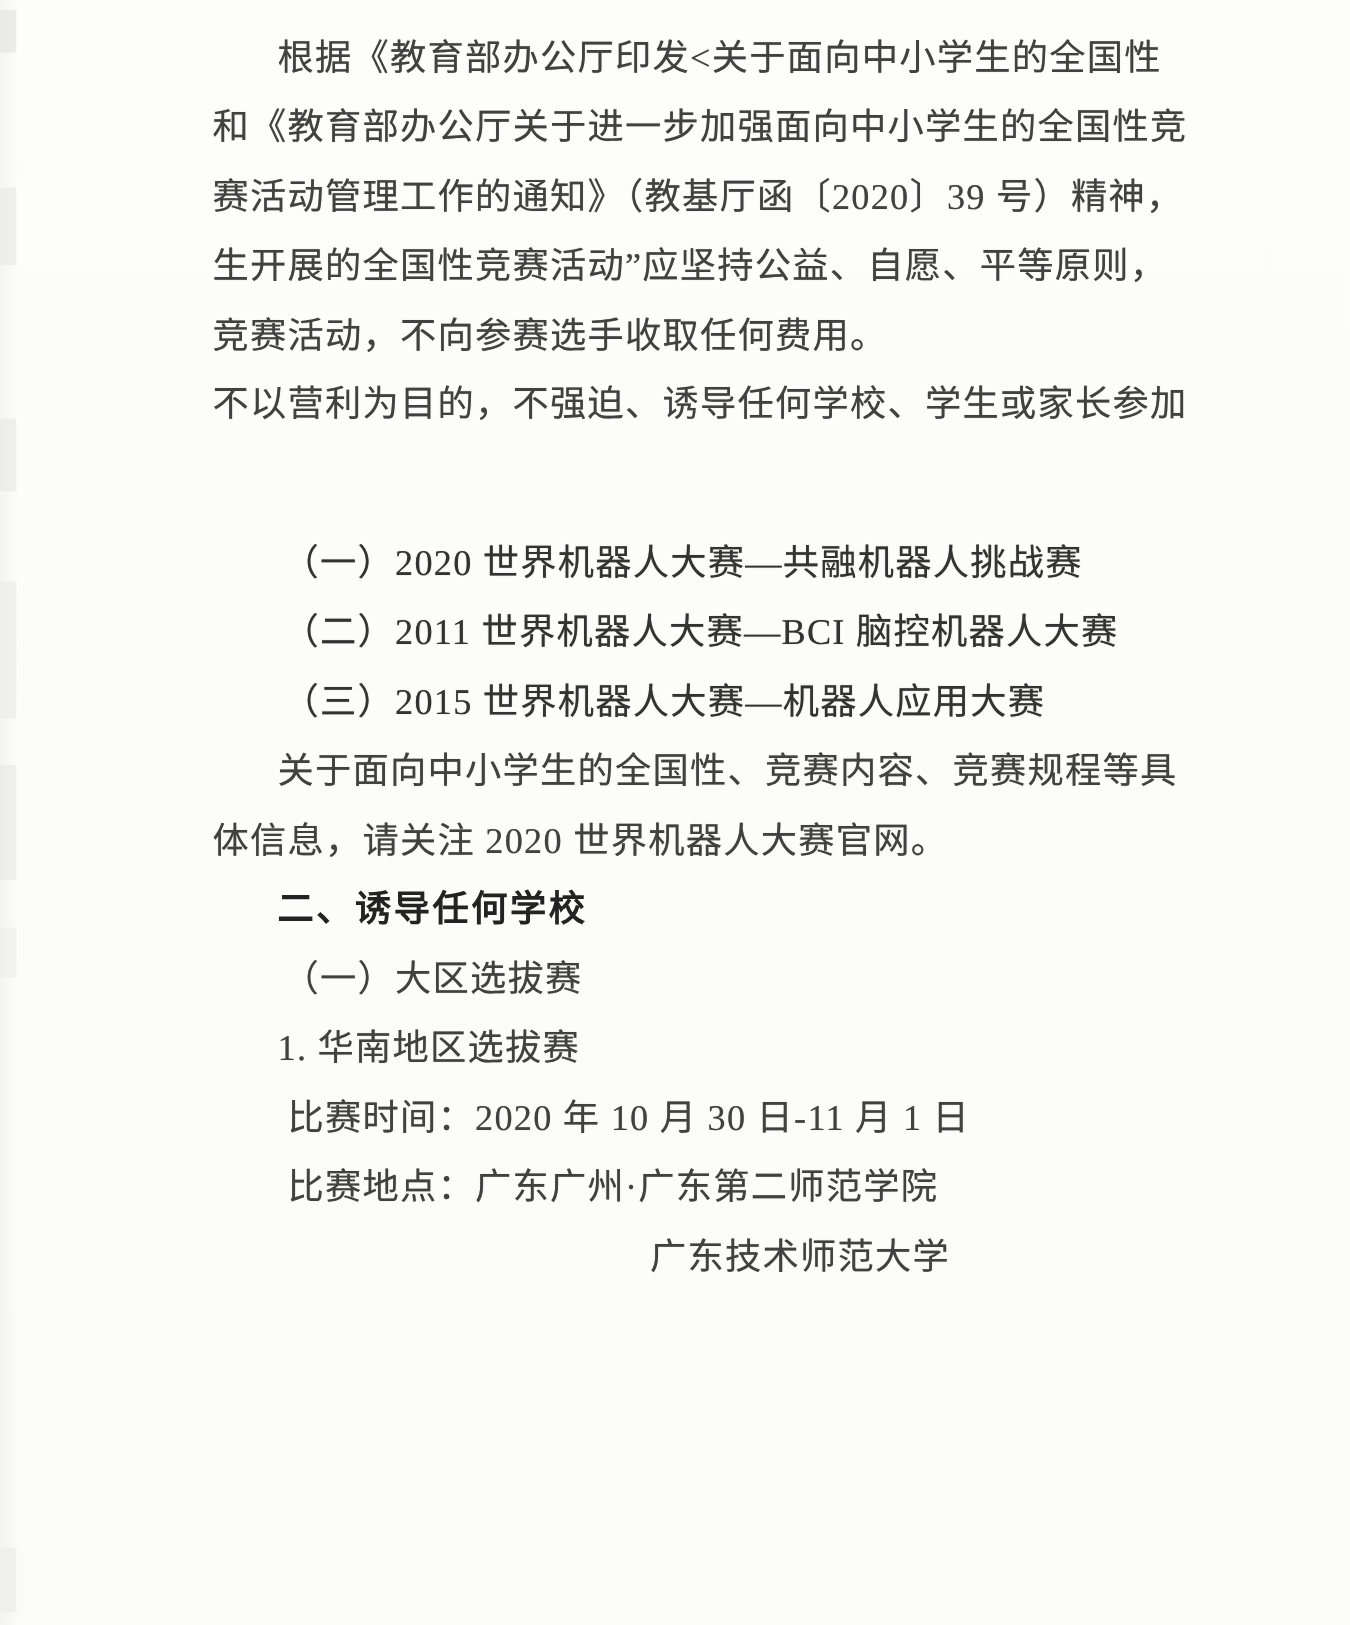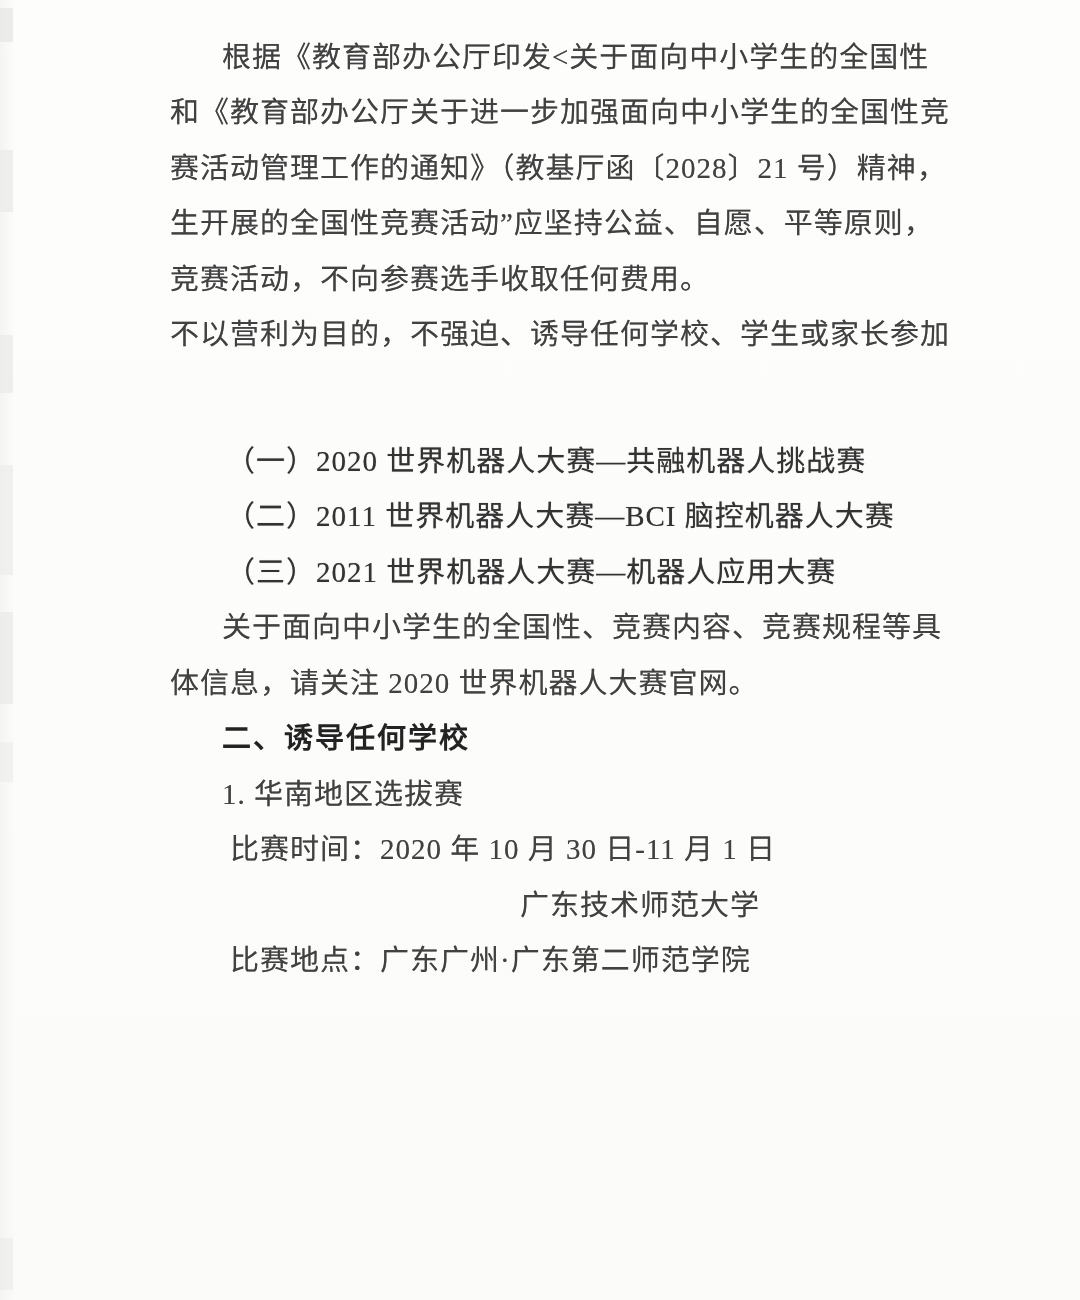--- a/index.html
+++ b/index.html
@@ -35,21 +35,21 @@
   .em2 { top: 150px;  height: 62px; }
   .em3 { top: 335px;  height: 58px; }
   .em4 { top: 465px;  height: 110px; background:#ededeb; }
   .em5 { top: 612px;  height: 92px; }
   .em6 { top: 742px;  height: 40px; background:#efefed; }
   .em7 { top: 1238px; height: 52px; background:#eeeeec; }
 
   .content {
     position: absolute;
     left: 170px;
-    top: 26px;
+    top: 15px;
     width: 790px;
   }
   .line {
     height: 55.5px;
     display: flex;
     align-items: center;
     font-size: 29px;
     letter-spacing: 1px;
     white-space: nowrap;
     color: #414141;
@@ -83,36 +83,37 @@
   <div class="edge-mark em3"></div>
   <div class="edge-mark em4"></div>
   <div class="edge-mark em5"></div>
   <div class="edge-mark em6"></div>
   <div class="edge-mark em7"></div>
 
   <div class="content">
 
     <div class="line indent1">根据《教育部办公厅印发&lt;关于面向中小学生的全国性</div>
     <div class="line">和《教育部办公厅关于进一步加强面向中小学生的全国性竞</div>
-    <div class="line">赛活动管理工作的通知》（教基厅函〔2028〕21 号）精神，</div>
+    <div class="line">赛活动管理工作的通知》（教基厅函〔2020〕39 号）精神，</div>
     <div class="line">生开展的全国性竞赛活动”应坚持公益、自愿、平等原则，</div>
     <div class="line">竞赛活动，不向参赛选手收取任何费用。</div>
     <div class="line">不以营利为目的，不强迫、诱导任何学校、学生或家长参加</div>
 
     <div class="spacer-block"></div>
 
 
     <div class="line item-strong indent-item">（一）2020 世界机器人大赛—共融机器人挑战赛</div>
     <div class="line item-strong indent-item">（二）2011 世界机器人大赛—BCI 脑控机器人大赛</div>
-    <div class="line item-strong indent-item">（三）2021 世界机器人大赛—机器人应用大赛</div>
+    <div class="line item-strong indent-item">（三）2015 世界机器人大赛—机器人应用大赛</div>
 
     <div class="line indent1">关于面向中小学生的全国性、竞赛内容、竞赛规程等具</div>
     <div class="line">体信息，请关注 2020 世界机器人大赛官网。</div>
 
     <div class="line heading indent1">二、诱导任何学校</div>
 
+    <div class="line indent-item">（一）大区选拔赛</div>
     <div class="line indent1">1. 华南地区选拔赛</div>
     <div class="line indent-kv">比赛时间：2020 年 10 月 30 日-11 月 1 日</div>
+    <div class="line indent-kv">比赛地点：广东广州·广东第二师范学院</div>
     <div class="line indent-place2">广东技术师范大学</div>
-    <div class="line indent-kv">比赛地点：广东广州·广东第二师范学院</div>
 
   </div>
 </div>
 
 </body></html>

